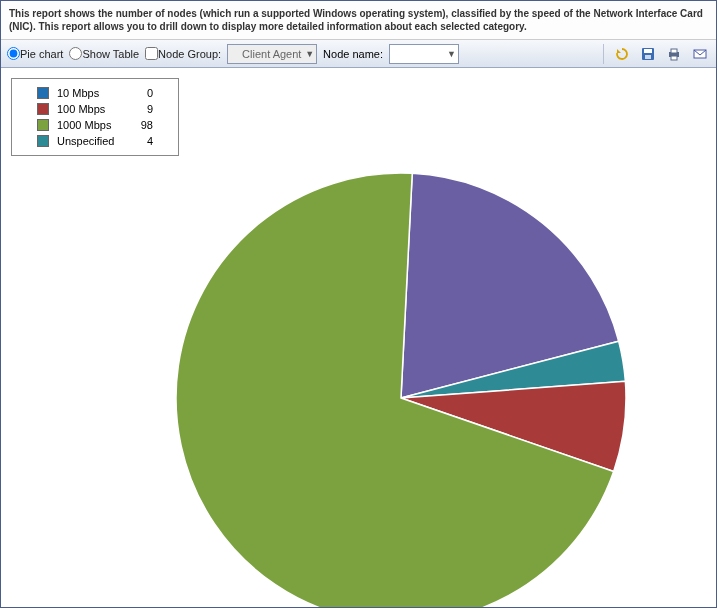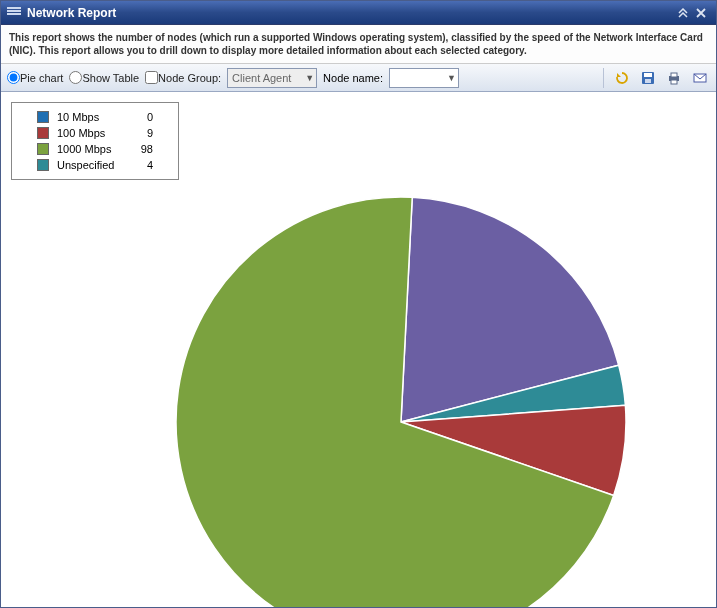--- a/index.html
+++ b/index.html
@@ -29,21 +29,21 @@
 .toolbar {
   height: 28px; background: linear-gradient(to bottom,#f6f8fb,#dbe3ef);
   border-bottom: 1px solid #9aa8c2;
   display: flex; align-items: center; padding: 0 6px; gap: 6px;
 }
 .toolbar label { display:flex; align-items:flex-end; gap:0; font-size:11px; color:#222; }
 .toolbar .sep { width:1px; height:20px; background:#b8c2d6; margin:0 2px; }
 .toolbar select, .toolbar .combo {
   font-size:11px; height:20px; border:1px solid #8a98b2; background:#eee;
 }
-.toolbar .combo { display:flex; align-items:center; padding:0 4px; color:#666; min-width:90px; position:relative; }
+.toolbar .combo { display:flex; align-items:center; padding:0 14px; color:#666; min-width:90px; position:relative; }
 .toolbar .combo .arrow { position:absolute; right:2px; font-size:9px; color:#555; }
 .toolbar .nodecombo { background:#fff; min-width:70px; }
 .toolbar .flex { flex:1; }
 .toolbar .ibtn { width:20px; height:20px; display:flex; align-items:center; justify-content:center; cursor:pointer; border:1px solid transparent; border-radius:2px;}
 .content {
   flex:1; position:relative; background:#fff; overflow:hidden;
 }
 .legend {
   position:absolute; top:10px; left:10px;
   border:1px solid #888; background:#fff;
@@ -53,39 +53,20 @@
 .legend-row .sw { width:12px; height:12px; border:1px solid #666; }
 .legend-row .lbl { min-width:70px; }
 .legend-row .val { min-width:18px; text-align:right; }
 .pie { position:absolute; left:170px; top:100px; }
 </style>
 </head>
 <body>
 
 <div class="window">
 
-  <div class="titlebar">
-    <div class="ticon">
-        <span></span>
-        <span></span>
-        <span></span>
-      </div>
-    <span>Network Report</span>
-    <div class="spacer"></div>
-    <div class="wbtn">
-      <svg width="12" height="10" viewBox="0 0 12 10">
-        <path d="M2 5 L6 1 L10 5 M2 9 L6 5 L10 9" stroke="#dce4f2" stroke-width="1.5" fill="none"></path>
-      </svg>
-    </div>
-    <div class="wbtn">
-      <svg width="10" height="10" viewBox="0 0 10 10">
-        <path d="M1 1 L9 9 M9 1 L1 9" stroke="#dce4f2" stroke-width="1.8"></path>
-      </svg>
-    </div>
-  </div>
 
   <div class="desc">This report shows the number of nodes (which run a supported Windows operating system), classified by the speed of the Network Interface Card (NIC). This report allows you to drill down to display more detailed information about each selected category.</div>
 
   <div class="toolbar">
     <label>
       <input type="radio" name="view" checked="" style="">
       <span>Pie chart</span>
     </label>
     <label>
       <input type="radio" name="view" style="">

